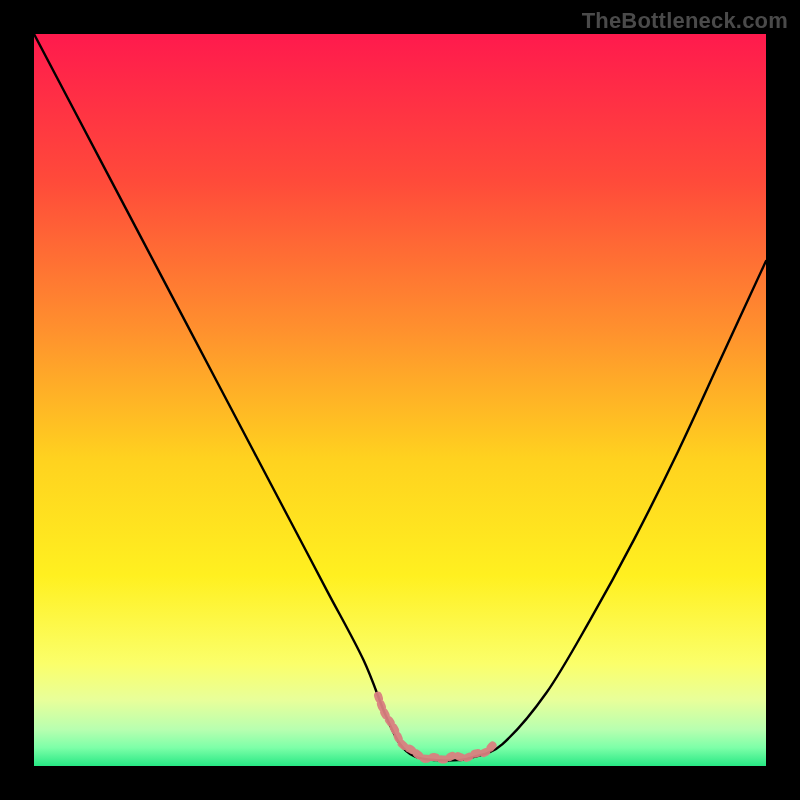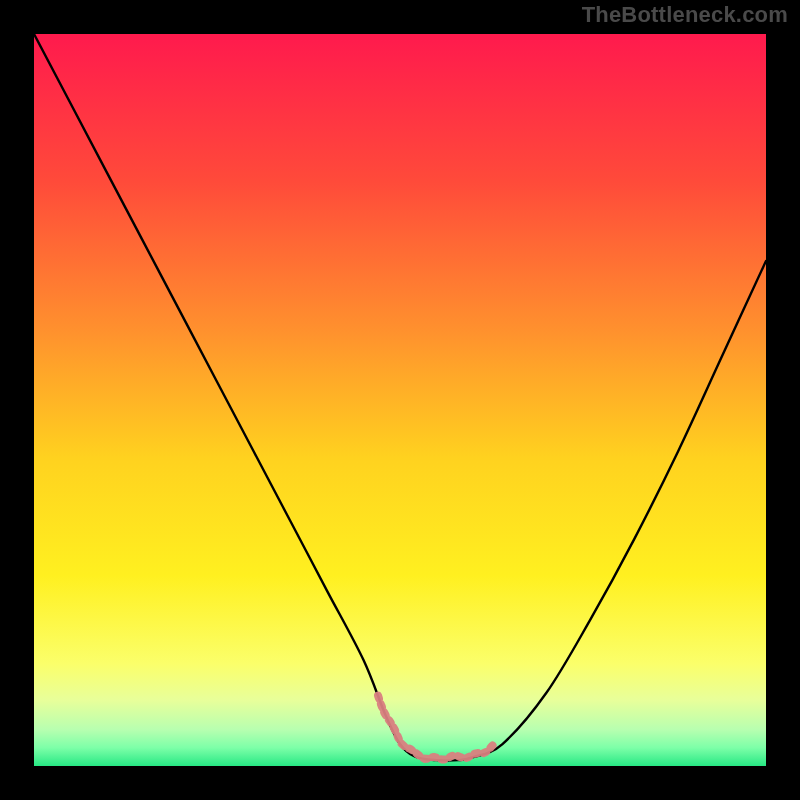--- a/index.html
+++ b/index.html
@@ -22,21 +22,21 @@
   .plot {
     position: absolute;
     left: 34px;
     top: 34px;
     width: 732px;
     height: 732px;
     overflow: hidden;
   }
   .watermark {
     position: absolute;
-    top: 2px;
+    top: 8px;
     right: 12px;
     color: #4a4a4a;
     font-size: 22px;
     font-weight: 600;
     letter-spacing: 0.2px;
     user-select: none;
   }
   svg { display: block; }
 </style>
 </head>

